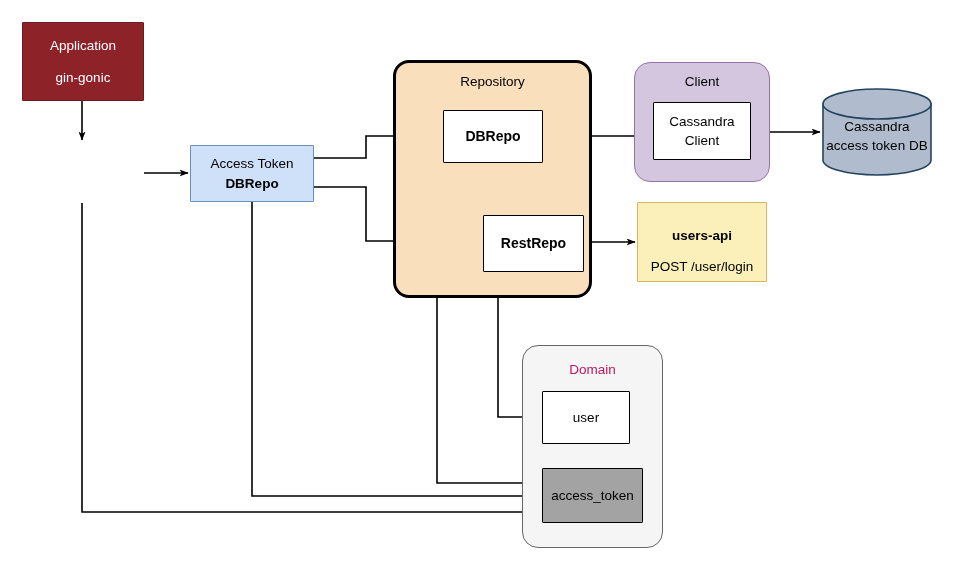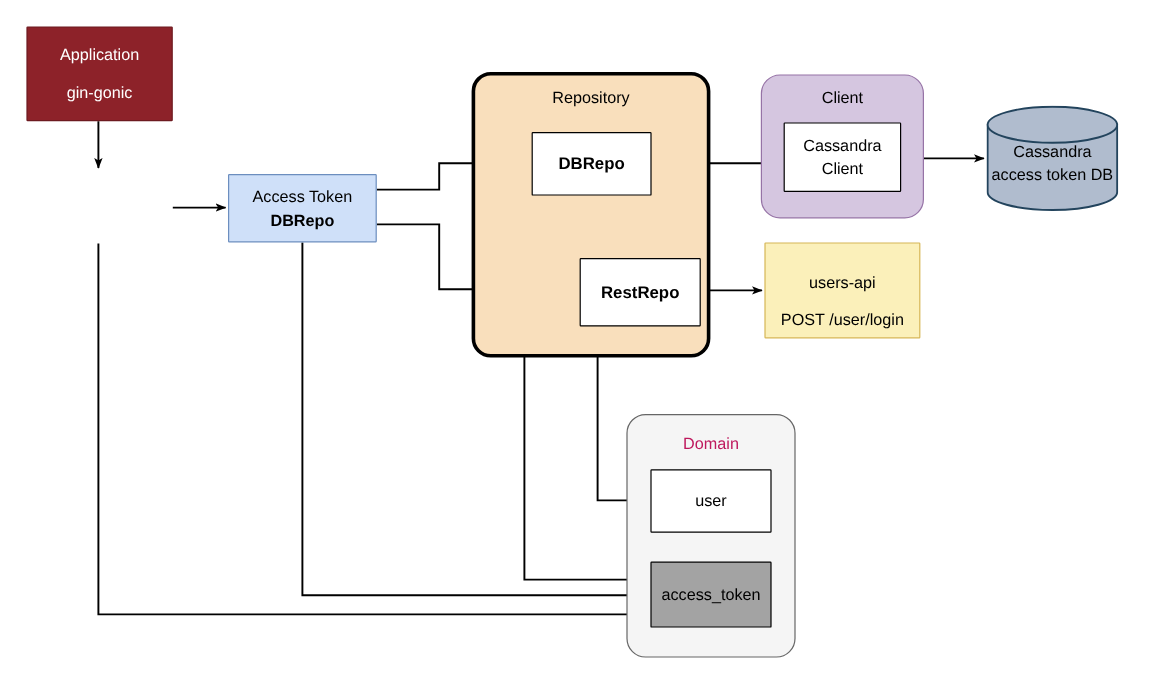--- a/index.html
+++ b/index.html
@@ -114,31 +114,31 @@
     left: 653px; top: 102px; width: 98px; height: 58px;
     background: #ffffff;
     border: 1px solid #000000;
   }
 
   .n-users-api {
     left: 637px; top: 202px; width: 130px; height: 80px;
     background: #fbf0ba;
     border: 1px solid #d6b656;
   }
-  .n-users-api .line1 { font-weight: normal; margin-bottom: 12px; margin-top: 18px; }
+  .n-users-api .line1 { font-weight: bold; margin-bottom: 12px; margin-top: 18px; }
 
   .g-domain {
     left: 522px; top: 345px; width: 141px; height: 203px;
     background: #f5f5f5;
     border: 1px solid #666666;
   }
   .g-domain .group-title { top: 16px; color: #be185d; }
 
   .n-user {
-    left: 542px; top: 391px; width: 101px; height: 53px;
+    left: 542px; top: 391px; width: 88px; height: 53px;
     background: #ffffff;
     border: 1px solid #000000;
   }
   .n-access-token {
     left: 542px; top: 468px; width: 101px; height: 55px;
     background: #a3a3a3;
     border: 1px solid #000000;
   }
 
   

